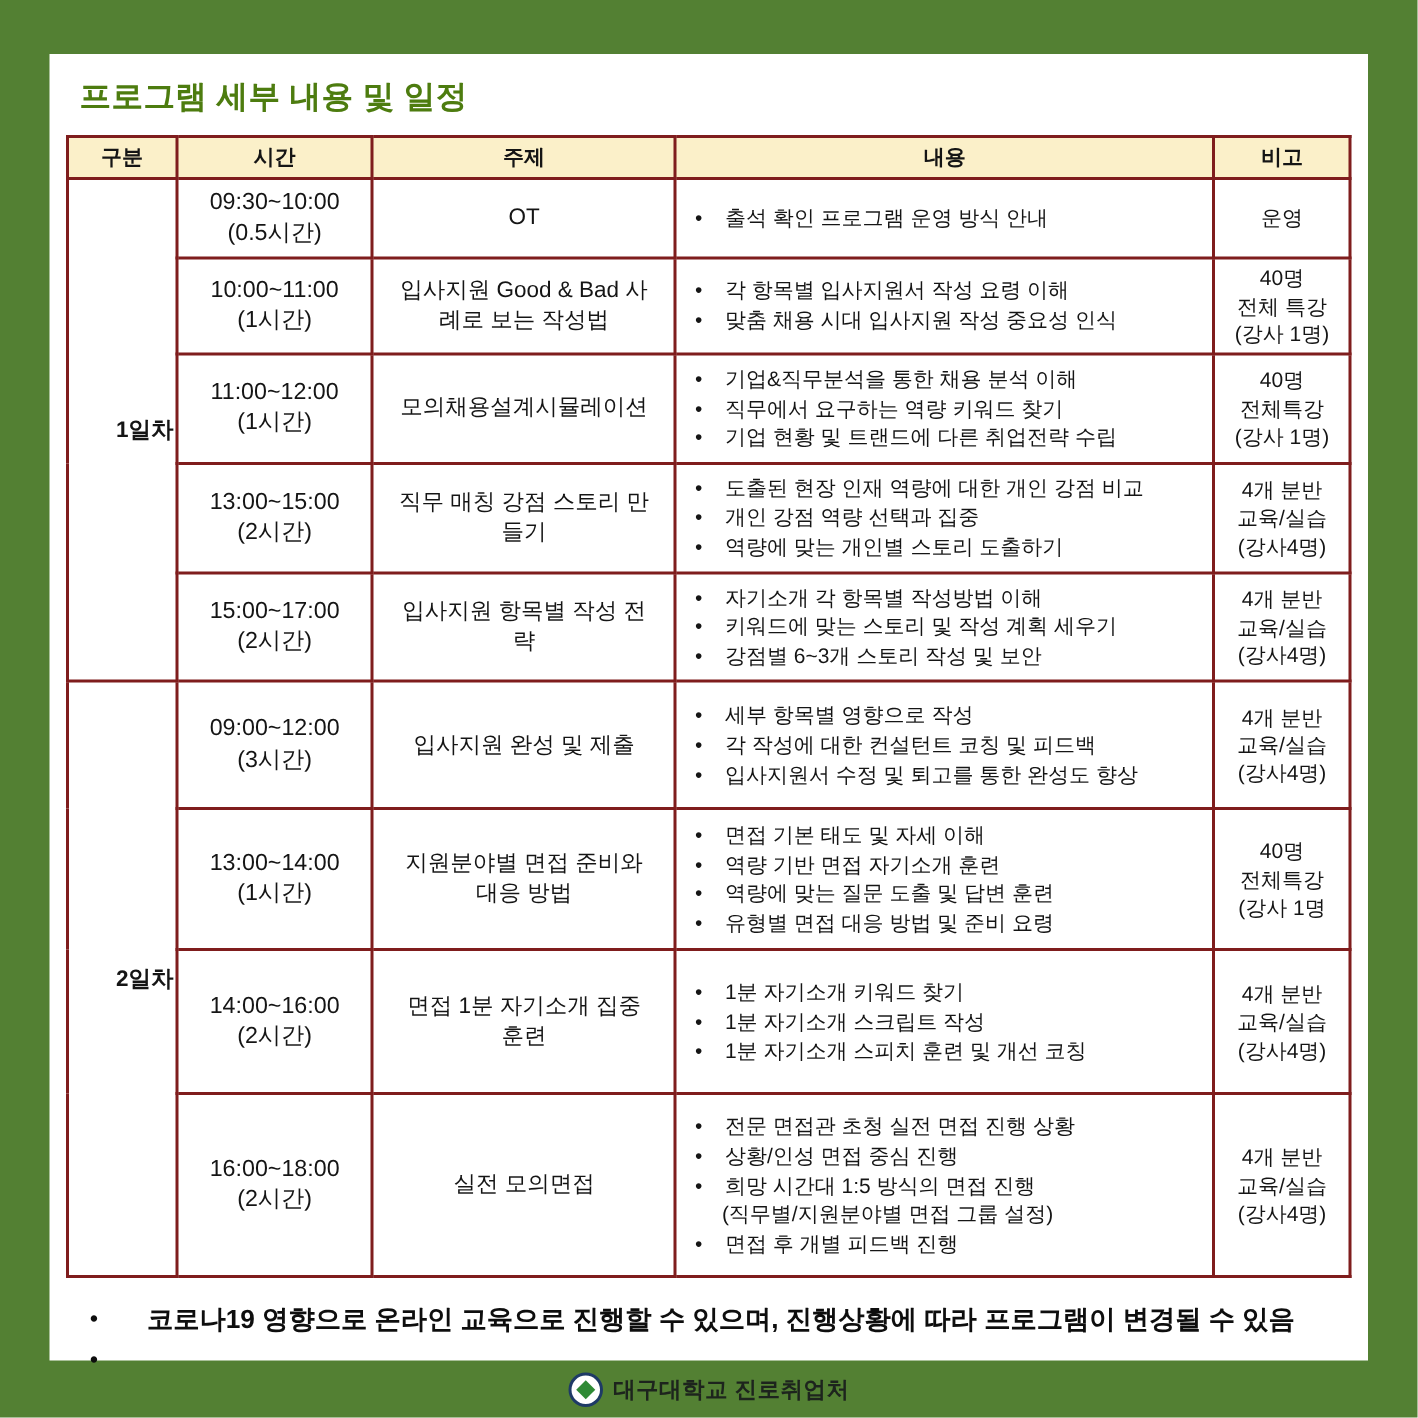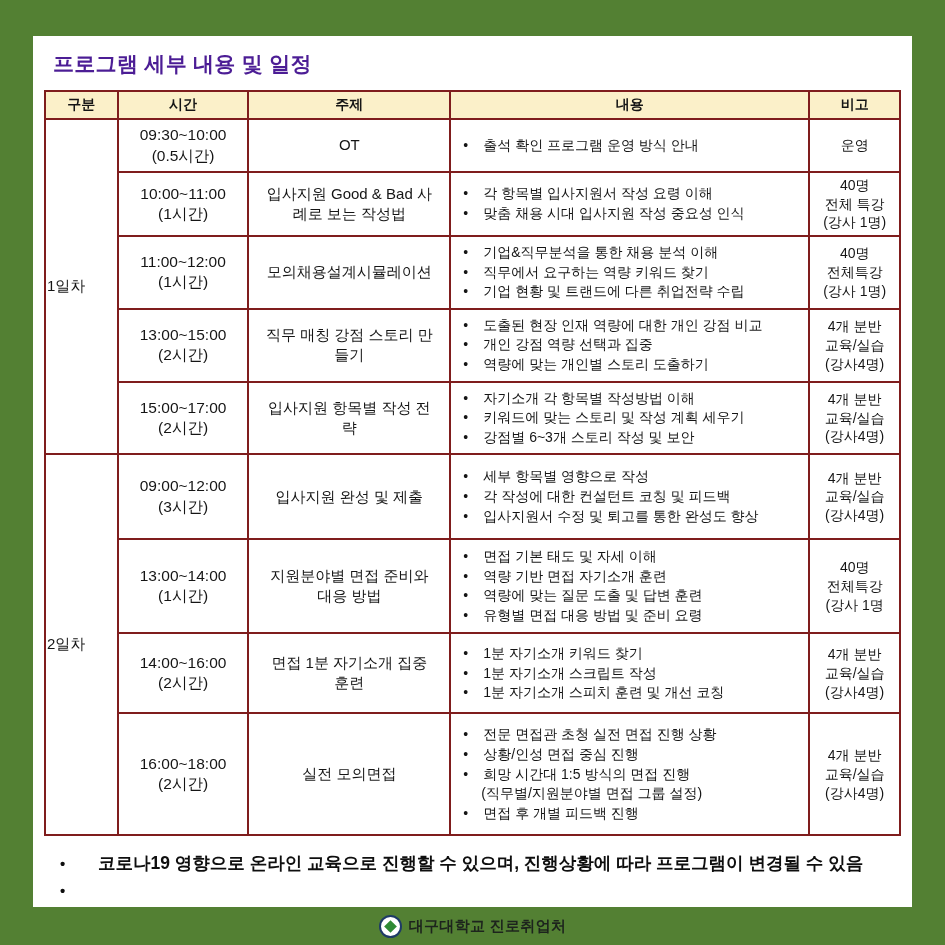--- a/index.html
+++ b/index.html
@@ -7,33 +7,33 @@
     width:945px;height:945px;position:relative;overflow:hidden;
     background:#538033;
     font-family:"Liberation Sans", sans-serif;
     -webkit-font-smoothing:antialiased;
   }
   .page{
     position:absolute;left:33px;top:36px;width:879px;height:871px;
     background:#ffffff;box-sizing:border-box;padding:10px 11px 0 11px;
   }
   .title{
-    font-size:21px;font-weight:800;color:#4c1d95;
+    font-size:21px;font-weight:800;color:#4d7c0f;
     margin:4px 0 12px 9px;letter-spacing:.3px;
   }
   table.schedule{
     border-collapse:collapse;width:100%;table-layout:fixed;
   }
   table.schedule th, table.schedule td{
     border:2px solid #7f1d1d;color:#151515;box-sizing:border-box;
   }
   table.schedule th{
     background:#fbf0c9;height:28px;font-size:14px;font-weight:600;
   }
-  td.day{text-align:left;font-size:15px;font-weight:400}
+  td.day{text-align:right;font-size:15px;font-weight:700}
   td.time{text-align:center;font-size:15.5px;line-height:1.32;font-weight:500}
   td.topic{text-align:center;font-size:15px;line-height:1.35;padding:0 14px;font-weight:500}
   td.content{padding:6px 6px 6px 10px;font-size:14px;line-height:1.4;vertical-align:middle}
   .c-line{display:flex;align-items:flex-start}
   .c-line .bul{flex:0 0 20px;text-align:left;padding-left:2px}
   .c-line.cont{padding-left:20px}
   td.remark{text-align:center;font-size:14px;line-height:1.35;padding:2px}
   .notes{margin-top:14px;padding-left:12px}
   .note-line{display:flex;font-size:17.5px;font-weight:700;color:#0e0e0e;line-height:1.55}
   .note-line .nbul{flex:0 0 38px;padding-left:4px;font-size:15px;padding-top:2px}
@@ -241,21 +241,21 @@
               <span class="bul">•</span>
               <span class="txt">유형별 면접 대응 방법 및 준비 요령</span>
             </div>
           </td>
           <td class="remark">
             <div>40명</div>
             <div>전체특강</div>
             <div>(강사 1명</div>
           </td>
         </tr>
-        <tr style="height: 80px; border-radius: 13px;">
+        <tr style="height: 96px; border-radius: 13px;">
           <td class="time">
             <div>14:00~16:00</div>
             <div>(2시간)</div>
           </td>
           <td class="topic">면접 1분 자기소개 집중 훈련</td>
           <td class="content">
             <div class="c-line">
               <span class="bul">•</span>
               <span class="txt">1분 자기소개 키워드 찾기</span>
             </div>

